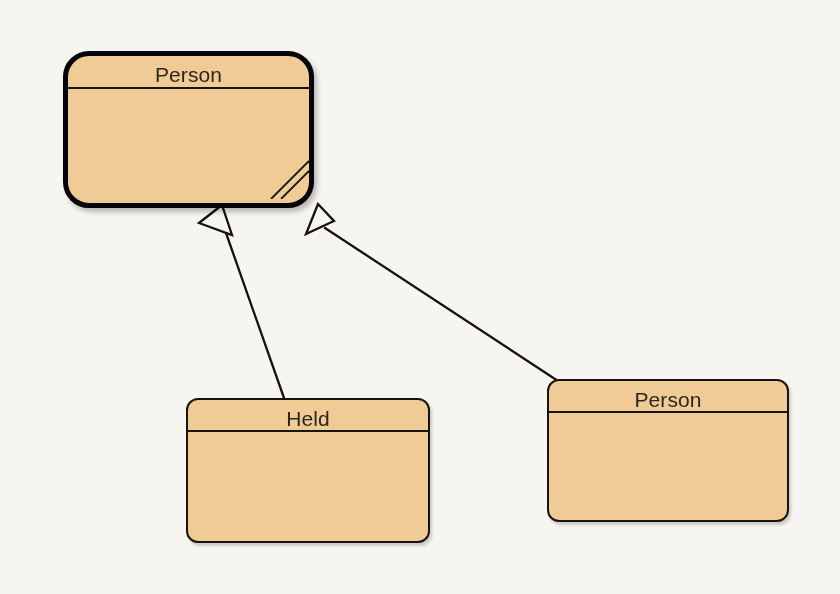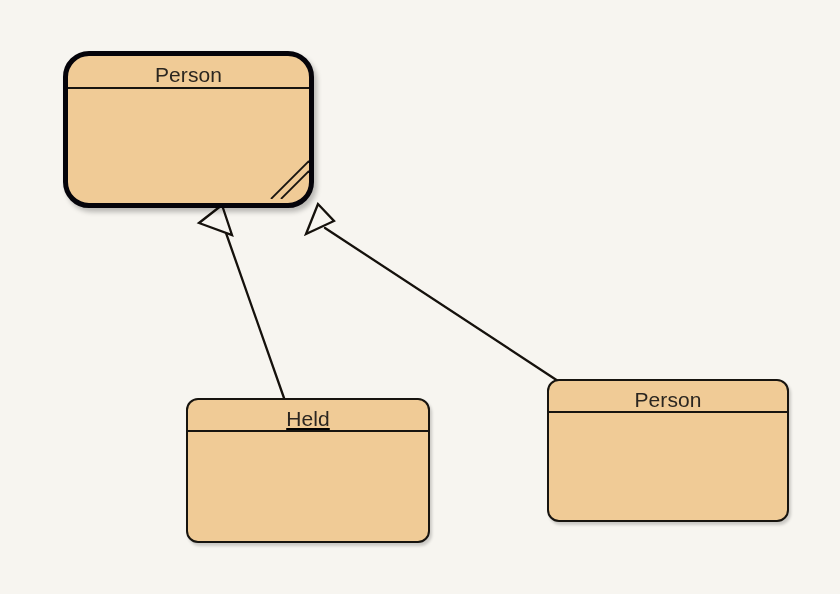--- a/index.html
+++ b/index.html
@@ -111,21 +111,21 @@
       <span>Person</span>
     </div>
     <div class="uml-body" style="height:110px;">
       <svg class="resize-hatch" viewBox="0 0 46 46" xmlns="http://www.w3.org/2000/svg">
         <line x1="46" y1="8" x2="8" y2="46" stroke="#17140f" stroke-width="1.8"></line>
         <line x1="46" y1="18" x2="18" y2="46" stroke="#17140f" stroke-width="1.8"></line>
       </svg>
     </div>
   </div>
 
-  <div class="uml-class normal" style="left:186px; top:398px; width:244px; height:145px;text-decoration:underline;">
+  <div class="uml-class normal" style="left:186px; top:398px; width:244px; height:145px;">
     <div class="uml-header">
       <span>Held</span>
     </div>
     <div class="uml-body" style="height:105px;"></div>
   </div>
 
   <div class="uml-class normal" style="left:547px; top:379px; width:242px; height:143px;">
     <div class="uml-header">
       <span>Person</span>
     </div>

